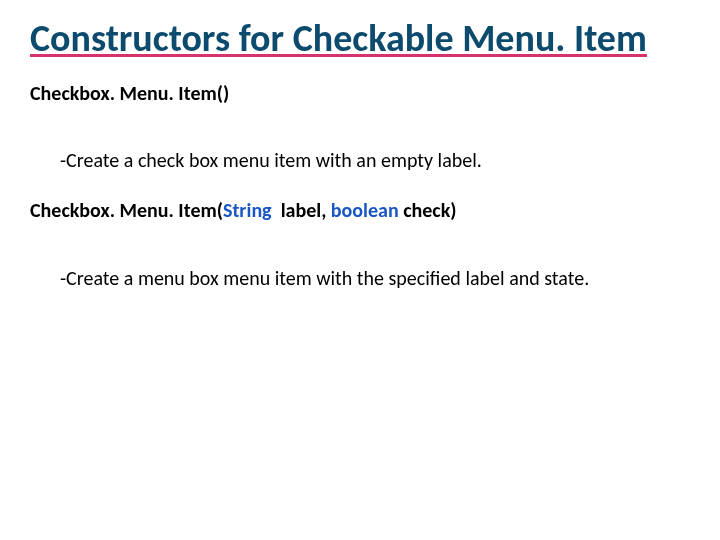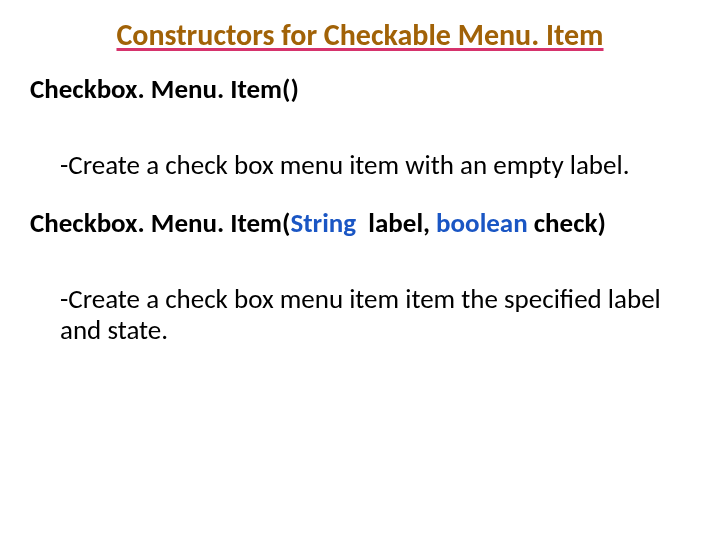--- a/index.html
+++ b/index.html
@@ -11,33 +11,32 @@
     font-family: "Calibri", "Segoe UI", Arial, sans-serif;
     color: #000;
   }
   .slide {
     box-sizing: border-box;
     padding: 18px 30px 20px 30px;
     width: 720px;
     height: 540px;
   }
   .title {
-    font-size: 30px;
+    font-size: 38px;
     font-weight: 700;
-    color: #a16207; 
+    color: #0c4a6e; 
     margin: 0 0 22px 0;
     text-decoration: underline;
     text-decoration-color: #d6336c;
     text-underline-offset: 3px;
     line-height: 1.1;
-    text-align: center;
   }
   .entry {
     margin-bottom: 26px;
-    font-size: 27px;
+    font-size: 20px;
     line-height: 1.18;
   }
   .sig {
     font-weight: 700;
     color: #000;
   }
   .kw-type {
     color: #1a56c4; 
   }
   .desc {
@@ -62,16 +61,16 @@
     <div class="desc">-Create a check box menu item with an empty label.</div>
   </div>
 
   <div class="entry">
   </div>
 
   <div class="entry">
     <div class="sig">
       <span>Checkbox. Menu. Item(</span><span class="kw-type">String</span><span>  label, </span><span class="kw-type">boolean</span><span> check)</span>
     </div>
-    <div class="desc">-Create a check box menu item item the specified label and state.</div>
+    <div class="desc">-Create a menu box menu item with the specified label and state.</div>
   </div>
 
 </div>
 
 </body></html>

